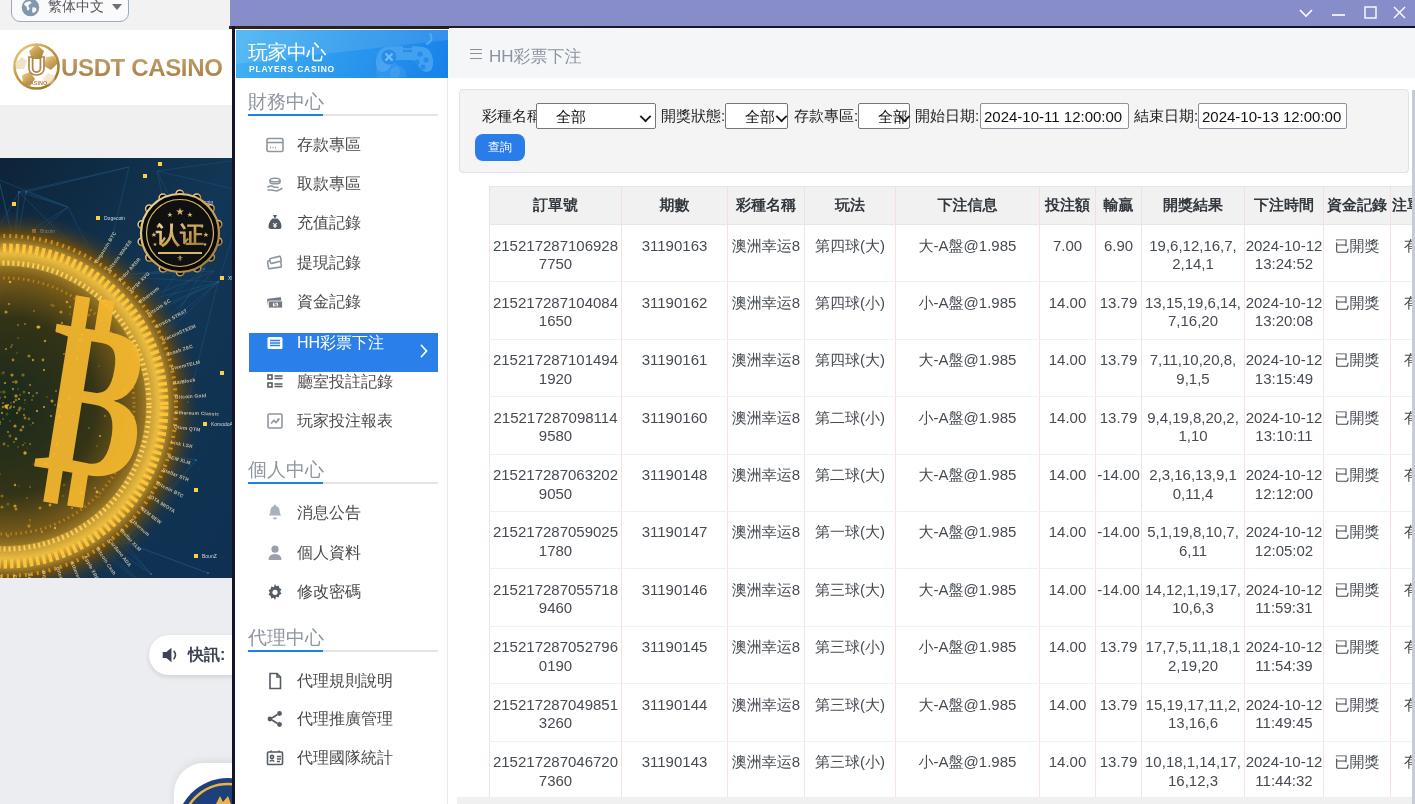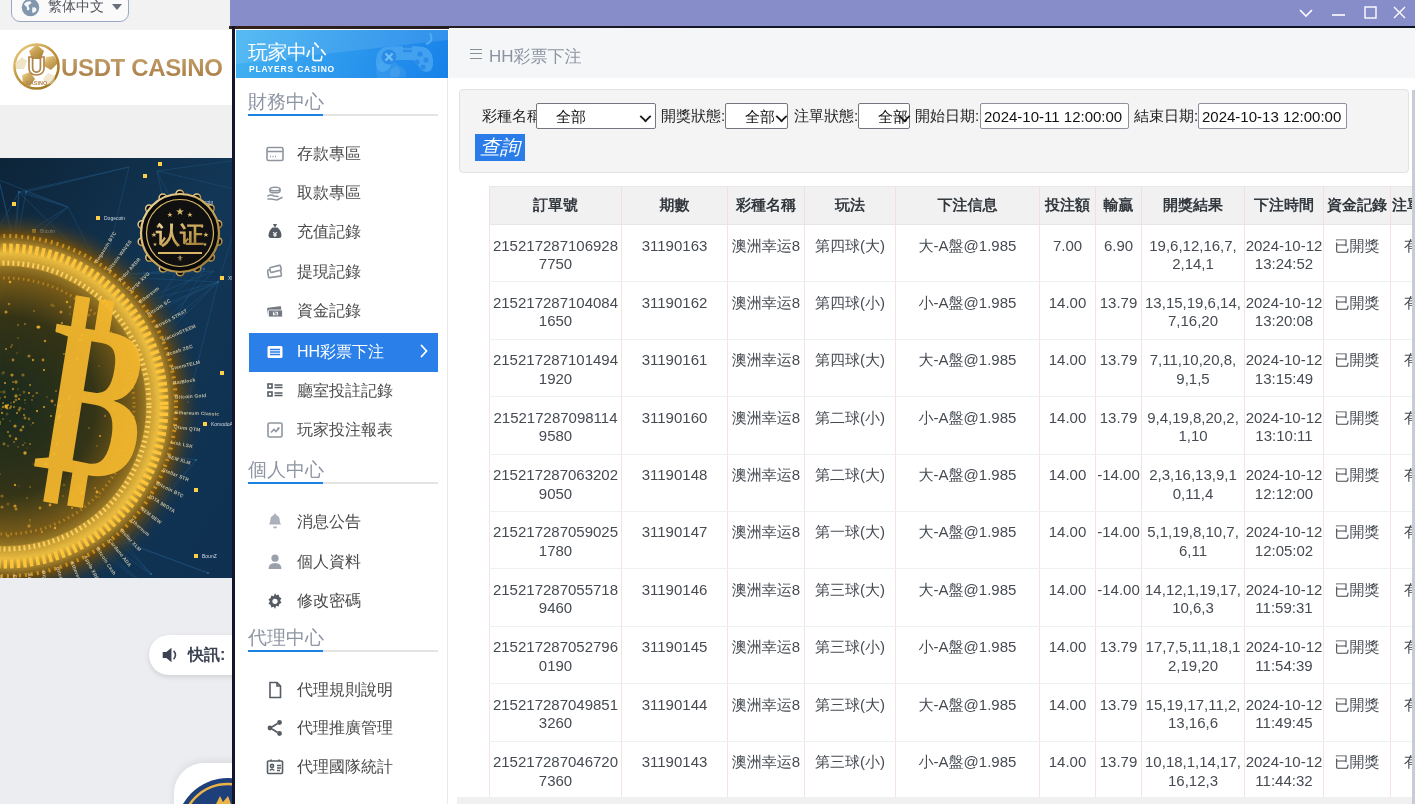--- a/index.html
+++ b/index.html
@@ -29,39 +29,39 @@
   #appbody { left:235px; top:29px; width:1180px; height:775px; background:#fff; }
 
   
   #sidehead { left:236px; top:30px; width:212px; height:48px; background:linear-gradient(115deg,#45b4f2 0%,#2e9bee 45%,#1781e9 100%); overflow:hidden; }
   #sidehead .cn { position:absolute; left:12px; top:9px; font-size:20px; color:#fff; letter-spacing:-.5px;text-align:center; }
   #sidehead .en { position:absolute; left:13px; top:34px; font-size:8.5px; font-weight:bold; color:#fff; letter-spacing:.8px; }
   #sidebar { left:235px; top:78px; width:213px; height:726px; background:#fff; border-right:1px solid #e8eaec; }
   .secthead { position:absolute; left:248px; font-size:19px; color:#8e96a3; }
   .sectline { position:absolute; left:248px; width:190px; height:2px; background:#e4e4e4; }
   .sectline i { position:absolute; left:0; top:0; width:75px; height:2px; background:#1a82e2; }
-  .mitem { position:absolute; left:249px; width:189px; height:39px; display:flex; align-items:center; color:#4a4a4a; font-size:16px; }
+  .mitem { position:absolute; left:249px; width:189px; height:39px; display:flex; align-items:flex-start; color:#4a4a4a; font-size:16px; }
   .mitem .ic { width:20px; height:20px; margin-left:16px; margin-right:12px; flex:none; }
   .mitem.active { background:#2a7fe8; color:#fff; }
   .mitem.active .chev { position:absolute; right:10px; top:11px; }
 
   
   #mainarea { left:449px; top:28px; width:966px; height:776px; background:#fff; }
   #topbar { left:449px; top:28px; width:966px; height:50px; background:#f5f6f8; }
   #hamb { left:470px; top:49px; width:12px; height:10px; border-top:1.8px solid #8b9097; border-bottom:1.8px solid #8b9097; }
   #hamb:after { content:""; display:block; margin-top:2.5px; border-top:1.8px solid #8b9097; }
   #pagetitle { left:489px; top:45px; font-size:17px; color:#8b93a0; }
 
   #filterbox { left:459px; top:89px; width:950px; height:84px; background:#f4f4f5; border:1px solid #e2e2e3; border-radius:4px; }
   .flabel { position:absolute; top:107px; font-size:15px; color:#222; }
   .fsel { position:absolute; top:103px; height:26px; font-size:15px; font-family:"Liberation Sans",sans-serif; color:#111; background:#fff; border:1px solid #767680; border-radius:2px; -webkit-appearance:none; appearance:none; padding-left:19px; }
   .schev { position:absolute; top:112px; width:8px; height:8px; pointer-events:none; }
   .schev:before { content:""; position:absolute; left:0; top:0; width:7px; height:7px; border-right:2px solid #1a1a1a; border-bottom:2px solid #1a1a1a; transform:rotate(45deg) scale(.92); }
   .finput { position:absolute; top:103px; height:26px; font-size:15px; font-family:"Liberation Sans",sans-serif; color:#111; background:#fff; border:1px solid #8f8f9d; border-radius:2px; padding:0 3px; }
-  #qbtn { left:475px; top:134px; width:50px; height:27px; background:#2a7ce8; color:#fff; font-size:20px; border-radius:0; display:flex; align-items:center; justify-content:center;font-style:italic; }
+  #qbtn { left:475px; top:134px; width:50px; height:27px; background:#2a7ce8; color:#fff; font-size:12px; border-radius:8px; display:flex; align-items:center; justify-content:center; }
 
   
   #btable { position:absolute; left:457px; top:186px; width:958px; border-collapse:collapse; table-layout:fixed; background:#fff;margin-left:32px; }
   #btable th { white-space:nowrap; overflow:hidden; background:#f1f1f1; font-size:15px; font-weight:bold; color:#33383e; height:38px; border:1px solid #e7e7e7; border-left:1px solid #f2dfdf; border-right:1px solid #f2dfdf; }
   #btable th:last-child { text-align:left; padding-left:1px; }
   #btable td { font-size:15px; color:#464b52; text-align:center; border-bottom:1px solid #eef0f2; border-left:1px solid #f5e2e2; border-right:1px solid #f5e2e2; height:57.4px; line-height:18.5px; padding:11.5px 0 0 0; vertical-align:top; }
   #btable tr.r td { height:57.4px; }
   #rightstrip { left:1412px; top:90px; width:3px; height:714px; background:#c6ccd5; }
   #bottomstrip { left:457px; top:797px; width:955px; height:7px; background:#f0f0f0; }
 </style>
@@ -676,21 +676,21 @@
     </div>
 
   <div class="abs" id="mainarea"></div>
   <div class="abs" id="topbar"></div>
   <div class="abs" id="hamb"></div>
   <div class="abs" id="pagetitle">HH彩票下注</div>
 
   <div class="abs" id="filterbox"></div>
   <span class="flabel" style="left:482px">彩種名稱:</span>
   <span class="flabel" style="left:661px">開獎狀態:</span>
-  <span class="flabel" style="left:794px">注單狀態:</span>
+  <span class="flabel" style="left:794px">存款專區:</span>
   <span class="flabel" style="left:915px">開始日期:</span>
   <span class="flabel" style="left:1134px">結束日期:</span>
 
   <select class="fsel" style="left:536px;width:120px"><option>全部</option></select>
   <select class="fsel" style="left:725px;width:63px"><option>全部</option></select>
   <select class="fsel" style="left:858px;width:52px"><option>全部</option></select>
   <div class="schev" style="left:641px"></div>
     <div class="schev" style="left:777px"></div>
     <div class="schev" style="left:900px"></div>
   <input class="finput" style="left: 980px; width: 149px;" value="2024-10-11 12:00:00">

